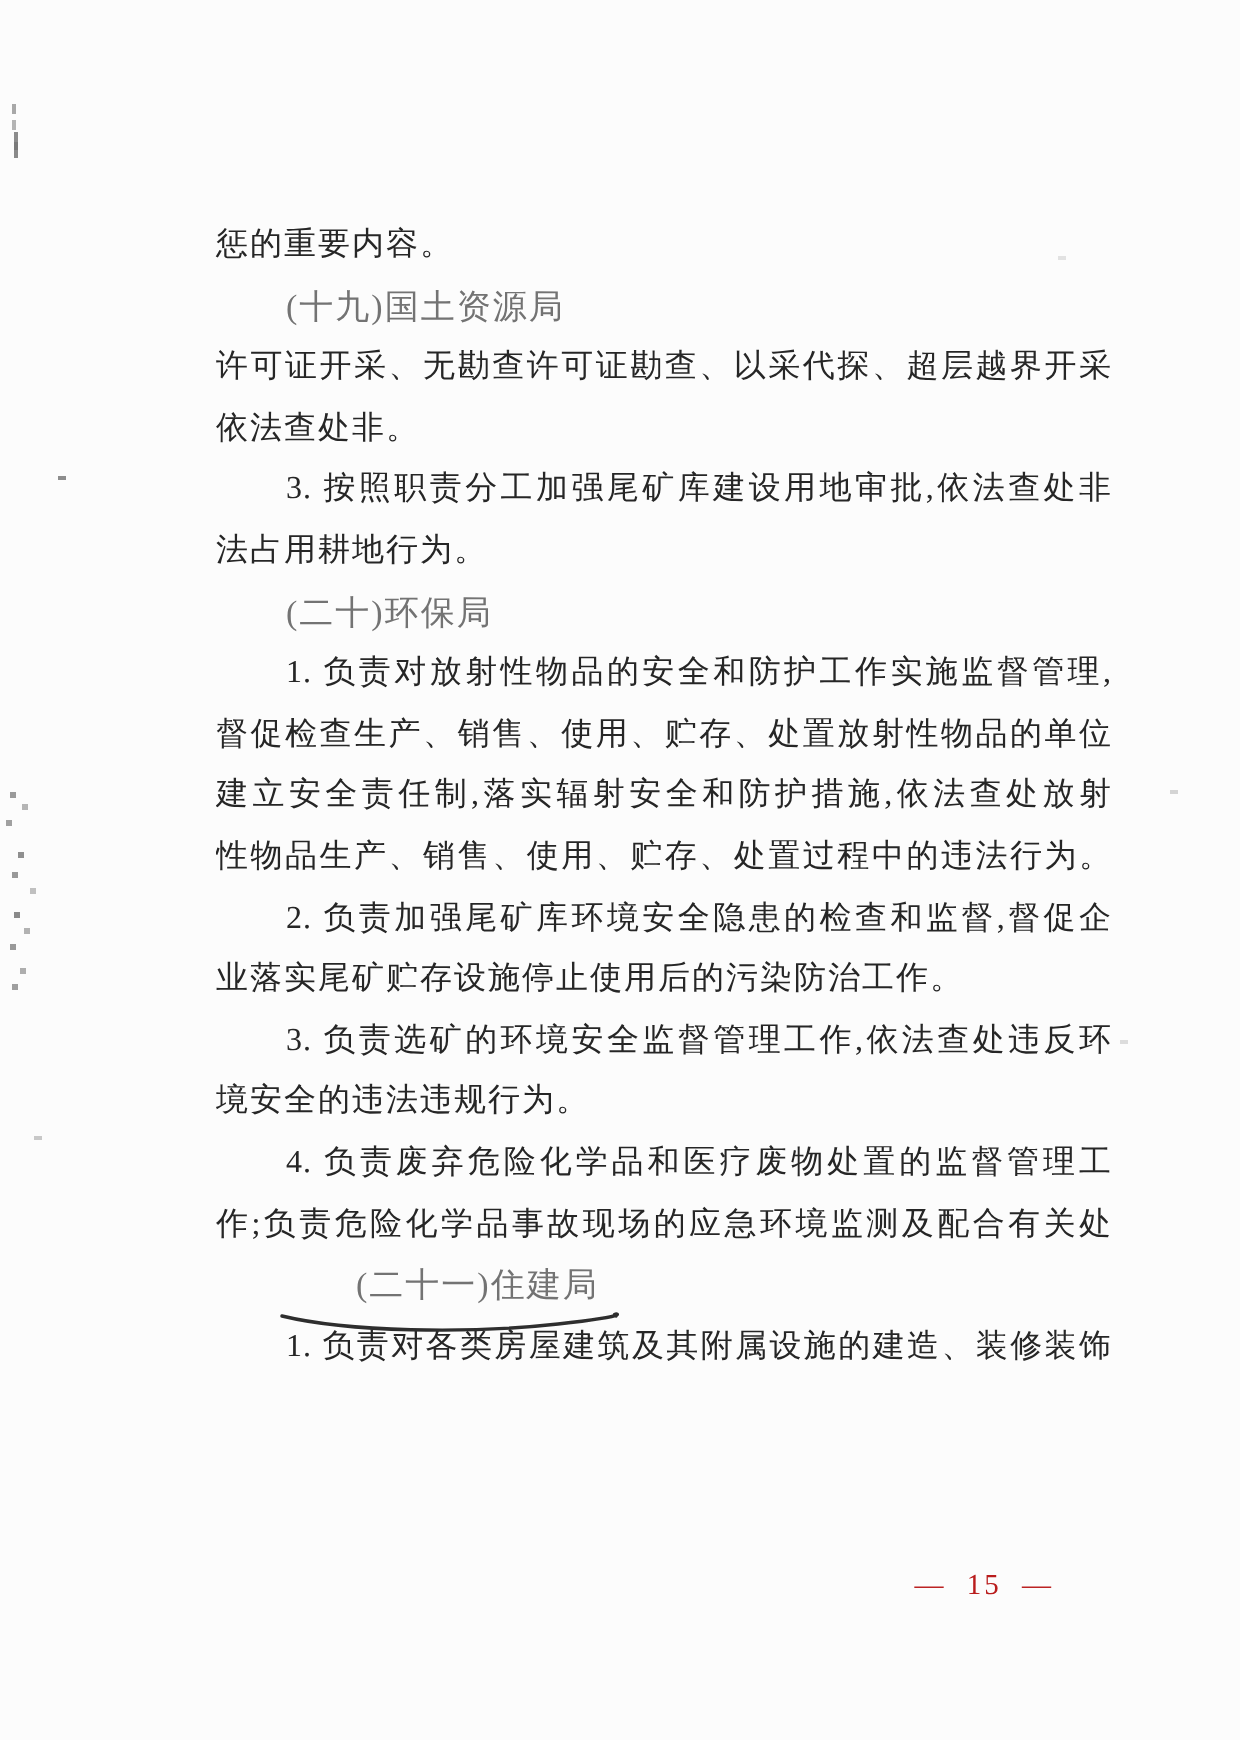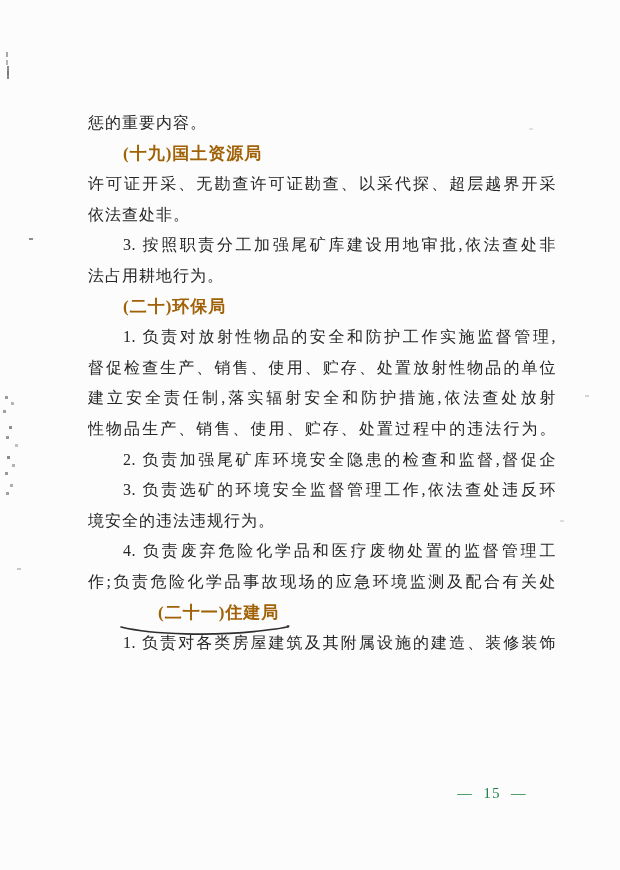--- a/index.html
+++ b/index.html
@@ -22,57 +22,58 @@
     top: 108px;
     width: 468px;
   }
   .line {
     height: 30.6px;
     line-height: 30.6px;
     font-size: 16px;
     letter-spacing: 1px;
     white-space: nowrap;
     overflow: visible;
+    margin-left: 20px;
   }
   .fill {
     white-space: normal;
     letter-spacing: 0.5px;
     text-align: justify;
     text-align-last: justify;
     text-justify: inter-character;
     overflow: hidden;
     height: 30.6px;
   }
   .ind { text-indent: 35px; }
   .heading {
-    font-weight: bold;
+    font-weight: normal;
     font-size: 17px;
     letter-spacing: 1px;
-    color: #a16207;
+    color: #737373;
   }
   .u-wrap {
     position: relative;
     display: inline-block;
   }
   .hand-underline {
     position: absolute;
     left: -4px;
     bottom: -9px;
     width: 172px;
     height: 14px;
     pointer-events: none;
   }
   .pagenum {
     position: absolute;
     top: 785px;
     right: 93px;
     font-size: 14.5px;
     letter-spacing: 1.5px;
     word-spacing: 5px;
-    color: #15803d;
+    color: #b91c1c;
   }
   
   .noise-a {
     position: absolute; left: 6px; top: 52px;
     width: 2px; height: 5px; background: #a8a8a8;
     box-shadow: 0 8px 0 0 #b4b4b4, 1px 14px 0 0 #8c8c8c,
                 1px 18px 0 0 #7a7a7a, 1px 22px 0 0 #8a8a8a;
   }
   .noise-b {
     position: absolute; left: 5px; top: 396px;
@@ -105,20 +106,21 @@
     <div class="line fill">许可证开采、无勘查许可证勘查、以采代探、超层越界开采</div>
     <div class="line">依法查处非。</div>
     <div class="line ind fill">3. 按照职责分工加强尾矿库建设用地审批,依法查处非</div>
     <div class="line">法占用耕地行为。</div>
     <div class="line ind heading">(二十)环保局</div>
     <div class="line ind fill">1. 负责对放射性物品的安全和防护工作实施监督管理,</div>
     <div class="line fill">督促检查生产、销售、使用、贮存、处置放射性物品的单位</div>
     <div class="line fill">建立安全责任制,落实辐射安全和防护措施,依法查处放射</div>
     <div class="line fill">性物品生产、销售、使用、贮存、处置过程中的违法行为。</div>
     <div class="line ind fill">2. 负责加强尾矿库环境安全隐患的检查和监督,督促企</div>
+    <div class="line">业落实尾矿贮存设施停止使用后的污染防治工作。</div>
     <div class="line ind fill">3. 负责选矿的环境安全监督管理工作,依法查处违反环</div>
     <div class="line">境安全的违法违规行为。</div>
     <div class="line ind fill">4. 负责废弃危险化学品和医疗废物处置的监督管理工</div>
     <div class="line fill">作;负责危险化学品事故现场的应急环境监测及配合有关处</div>
 
     <div class="line ind heading">
       <span class="u-wrap">
         <span>(二十一)住建局</span>
         <svg class="hand-underline" viewBox="0 0 172 14" xmlns="http://www.w3.org/2000/svg">
           <path d="M2,4 C35,12 95,13 140,8 S164,2 169,4" fill="none" stroke="#2e2e2e" stroke-width="1.7" stroke-linecap="round"></path>

